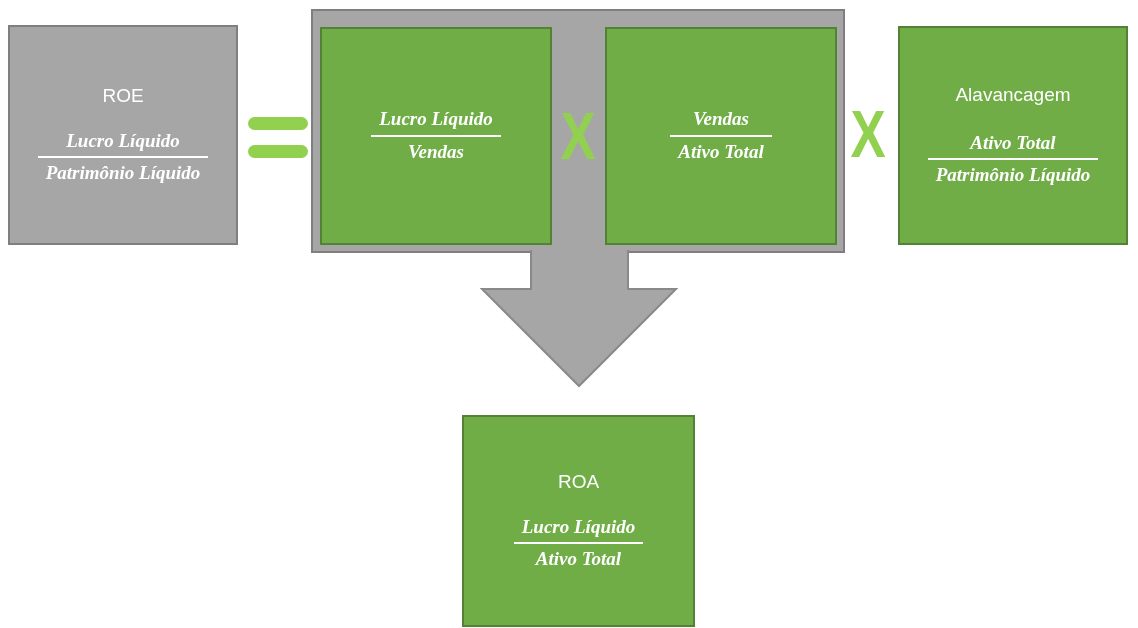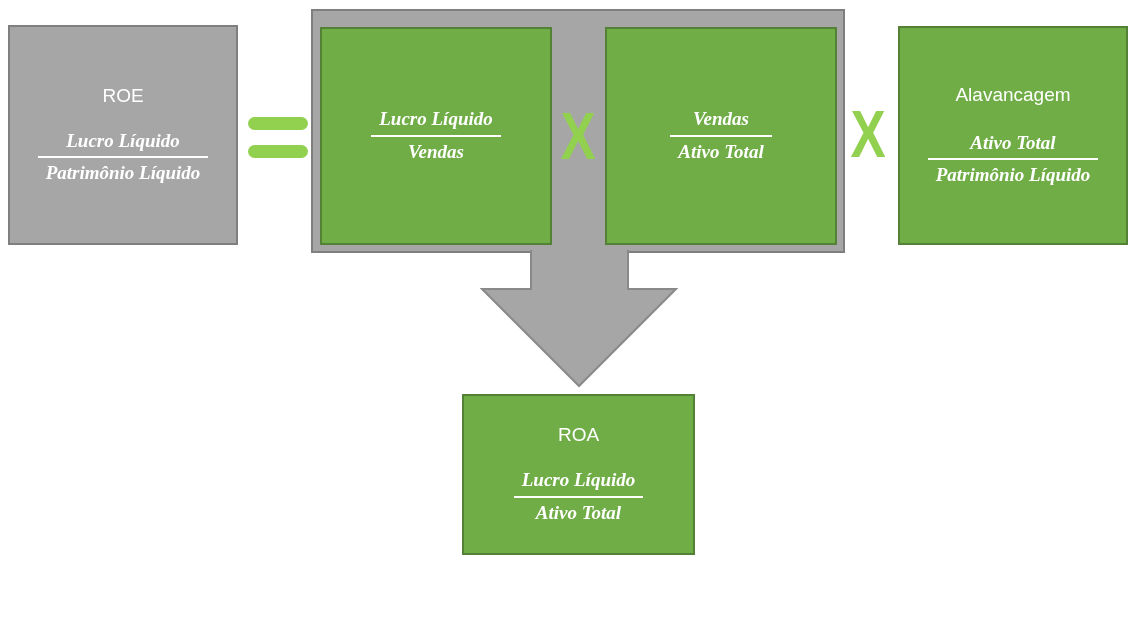--- a/index.html
+++ b/index.html
@@ -62,21 +62,21 @@
     white-space: nowrap;
   }
   
   .roe-box        { left: 8px;   top: 25px;  width: 230px; height: 220px; }
   .group-box      { position: absolute; box-sizing: border-box;
                     left: 311px; top: 9px;   width: 534px; height: 244px;
                     background: #A6A6A6; border: 2px solid #7F7F7F; }
   .margem-box     { left: 320px; top: 27px;  width: 232px; height: 218px; }
   .giro-box       { left: 605px; top: 27px;  width: 232px; height: 218px; }
   .alavancagem-box{ left: 898px; top: 26px;  width: 230px; height: 219px; gap: 26px; }
-  .roa-box        { left: 462px; top: 394px; width: 233px; height: 161px; }
+  .roa-box        { left: 462px; top: 415px; width: 233px; height: 212px; }
 
   .equals-op {
     position: absolute;
     left: 248px; top: 117px;
     width: 60px; height: 41px;
     display: flex;
     flex-direction: column;
     justify-content: space-between;
   }
   .equals-op .bar {

